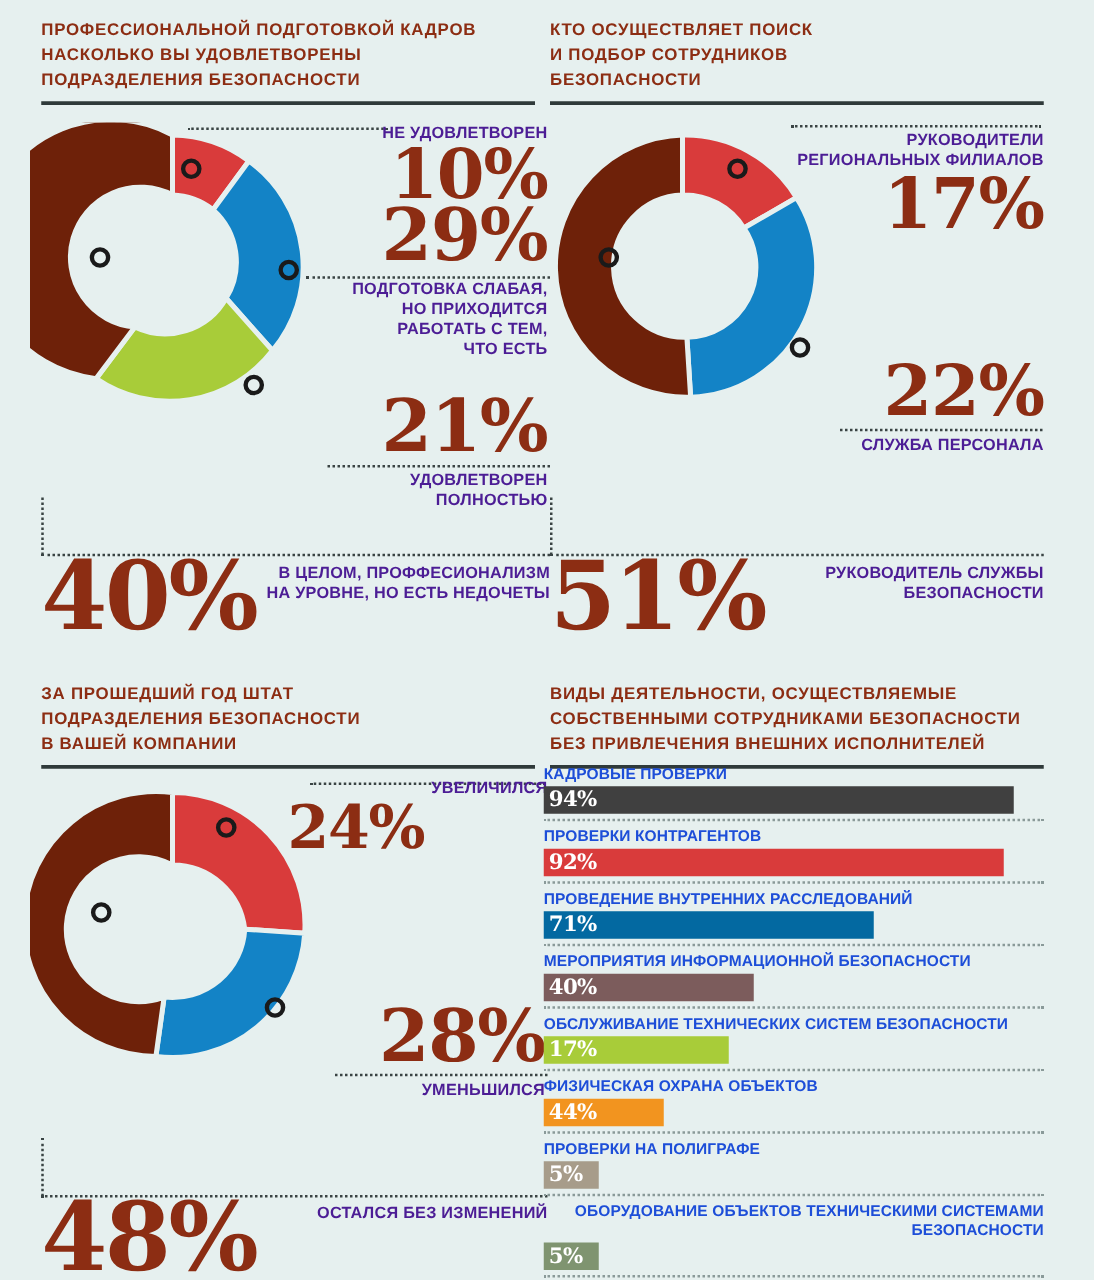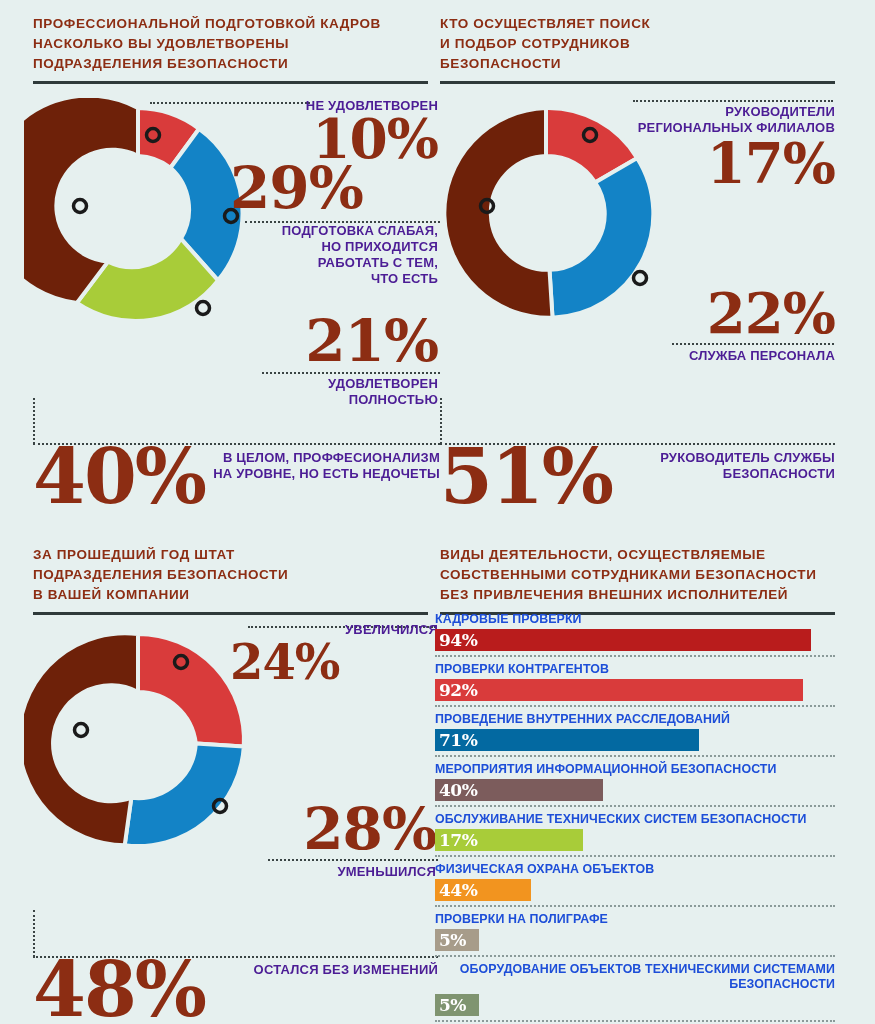--- a/index.html
+++ b/index.html
@@ -143,21 +143,21 @@
   <div class="dotline" style="left:262px; top:372px; width:178px;"></div>
   <div class="dotline" style="left:33px; top:443px; width:407px;"></div>
   <div class="dotline v" style="left:33px; top:398px; height:46px;"></div>
 
   <div class="callout" style="left:230px; top:98px; width:208px;">
     <div class="cap right">НЕ УДОВЛЕТВОРЕН</div>
     <div class="big-pct right" style="font-size:55px; text-align:right;">10%</div>
   </div>
 
   <div class="callout" style="left:230px; top:162px; width:208px;">
-    <div class="big-pct" style="font-size:58px; text-align:left;">29%</div>
+    <div class="big-pct" style="font-size:58px; text-align:right;">29%</div>
     <div class="cap right" style="margin-top:8px;">
       <div>ПОДГОТОВКА СЛАБАЯ,</div>
       <div>НО ПРИХОДИТСЯ</div>
       <div>РАБОТАТЬ С ТЕМ,</div>
       <div>ЧТО ЕСТЬ</div>
     </div>
   </div>
 
   <div class="callout" style="left:230px; top:315px; width:208px;">
     <div class="big-pct" style="font-size:58px; text-align:right;">21%</div>
@@ -267,21 +267,21 @@
       <div>СОБСТВЕННЫМИ СОТРУДНИКАМИ БЕЗОПАСНОСТИ</div>
       <div>БЕЗ ПРИВЛЕЧЕНИЯ ВНЕШНИХ ИСПОЛНИТЕЛЕЙ</div>
     </div>
     <div class="rule"></div>
   </div>
 
   <div class="bars" id="bar-list">
       <div class="bar-row">
         <div class="bar-label">КАДРОВЫЕ ПРОВЕРКИ</div>
         <div class="bar-track">
-          <div class="bar-fill" style="width: 94%; background: #b91c1c;">
+          <div class="bar-fill" style="width: 94%; background: #404040;">
             <span class="bar-val">94%</span>
           </div>
         </div>
         <div class="bar-dots"></div>
       </div>
       <div class="bar-row">
         <div class="bar-label">ПРОВЕРКИ КОНТРАГЕНТОВ</div>
         <div class="bar-track">
           <div class="bar-fill" style="width: 92%; background: rgb(217, 59, 59);">
             <span class="bar-val">92%</span>

